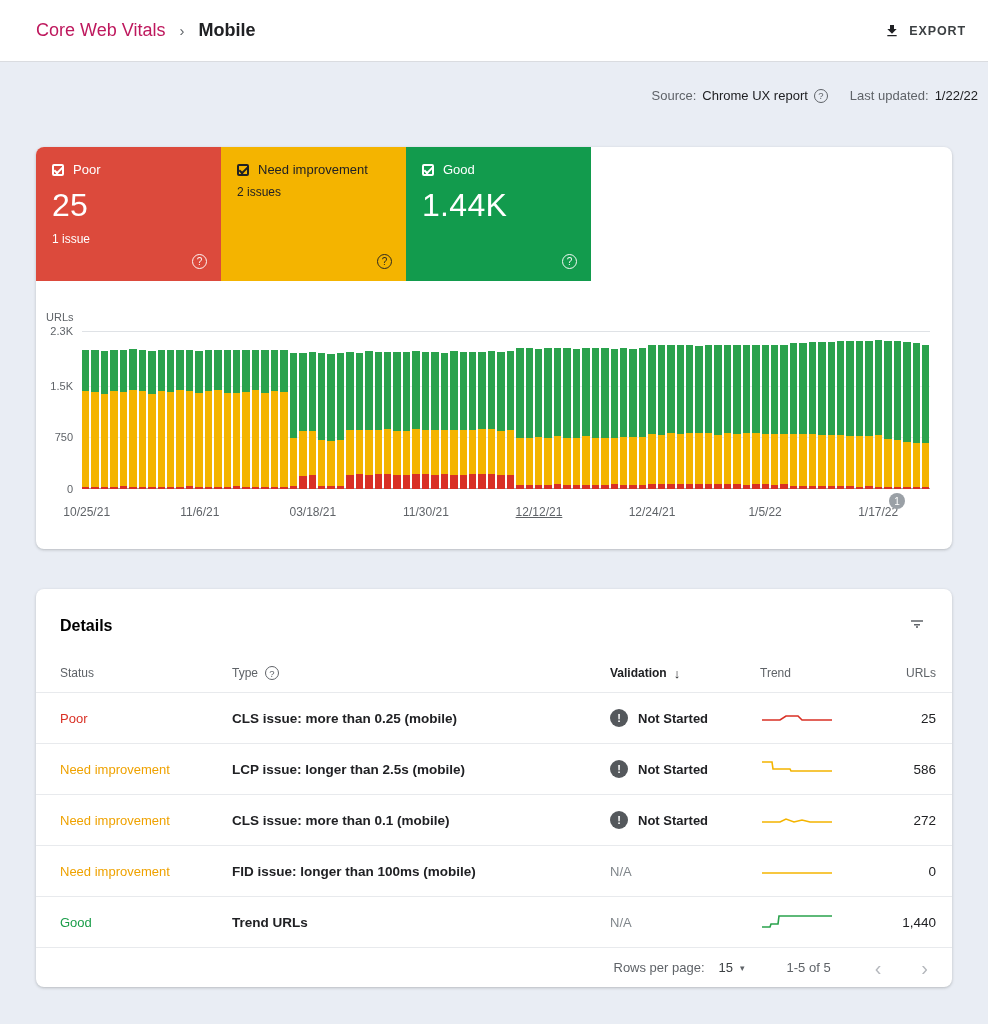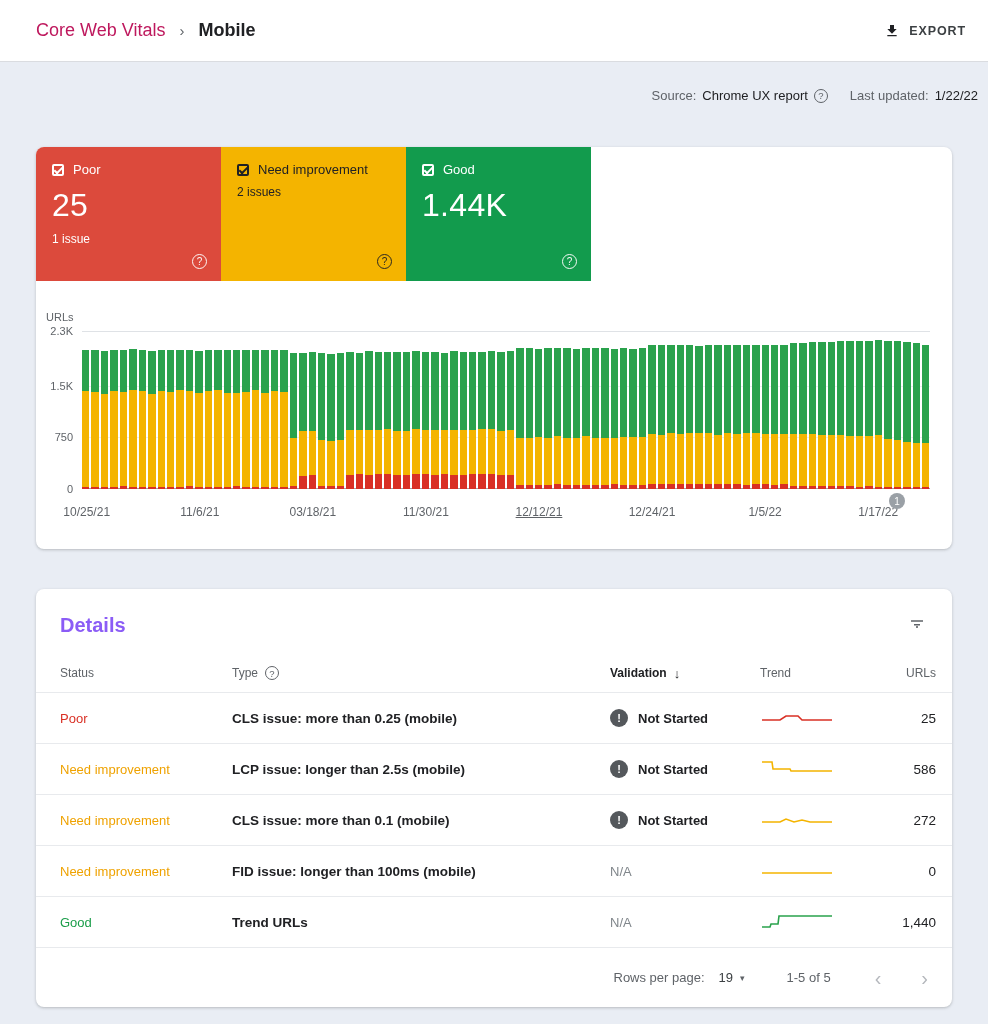--- a/index.html
+++ b/index.html
@@ -48,37 +48,37 @@
   .bars{position:absolute;left:0;right:0;top:0;bottom:0;display:flex;gap:2px}
   .bar-col{flex:1;display:flex;flex-direction:column;justify-content:flex-end}
   .seg{width:100%}
   .xticks{position:relative;height:40px;margin-left:46px;font-size:12px;color:#5f6368}
   .xtick{position:absolute;top:16px;transform:translateX(-50%);white-space:nowrap}
   .marker{position:absolute;top:4px;width:16px;height:16px;border-radius:50%;background:#9aa0a6;color:#fff;font-size:10px;display:flex;align-items:center;justify-content:center;transform:translateX(-50%);cursor:pointer}
 
   
   .details-card{margin-top:40px;margin-bottom:12px}
   .details-head{display:flex;justify-content:space-between;align-items:center;padding:24px 24px 16px}
-  .details-title{font-size:20px;color:#8b5cf6}
+  .details-title{font-size:16px;color:#000000}
   .filter-btn{background:none;border:none;cursor:pointer;padding:2px}
   .thead,.trow{display:grid;grid-template-columns:172px 378px 150px 124px 1fr;align-items:center;padding:0 16px 0 24px}
   .thead{height:38px;font-size:12px;color:#5f6368}
   .hcell{display:flex;align-items:center;gap:7px;cursor:pointer}
   .hcell.h-urls{justify-content:flex-end}
   .hcell.sorted-col{color:#202124;font-weight:bold}
   .sort-arrow{font-size:13px;font-weight:bold;color:#202124}
   .trow{height:51px;border-top:1px solid #e8eaed;font-size:13.5px;cursor:pointer}
   .cell.status{font-size:13px}
   .cell.type{font-weight:bold;color:#202124}
   .cell.validation{display:flex;align-items:center;gap:10px}
   .val-icon{width:18px;height:18px;border-radius:50%;background:#54585c;color:#fff;font-size:11px;font-weight:bold;display:flex;align-items:center;justify-content:center;flex:0 0 auto}
   .val-text{font-weight:bold;font-size:13px;color:#202124}
   .val-na{color:#80868b;font-size:13px}
   .cell.urls{text-align:right;color:#202124}
-  .tfooter{display:flex;align-items:center;justify-content:flex-end;height:60px;border-top:1px solid #e8eaed;font-size:13px;color:#5f6368;padding-right:24px}
+  .tfooter{display:flex;align-items:center;justify-content:flex-end;height:40px;border-top:1px solid #e8eaed;font-size:13px;color:#5f6368;padding-right:24px}
   .f-select{display:inline-flex;align-items:center;gap:7px;margin-left:14px;color:#3c4043;cursor:pointer}
   .f-caret{font-size:9px;color:#5f6368}
   .f-range{margin-left:42px}
   .f-nav{margin-left:44px;font-size:20px;color:#b4b7bc;cursor:default;line-height:1}
   .f-nav.next{margin-left:40px}
 </style>
 </head>
 <body>
 
 <header class="topbar">
@@ -705,20 +705,20 @@
         </div>
         <div class="cell trend"><svg width="74" height="20" viewBox="0 0 74 20">
             <polyline points="2,16 10,16 11,13 18,13 19,5 72,5" fill="none" stroke="#2aa24c" stroke-width="1.6"></polyline>
           </svg></div>
         <div class="cell urls">1,440</div>
       </div>
     </div>
   <div class="tfooter">
     <span class="f-label">Rows per page:</span>
     <span class="f-select">
-      <span>19</span>
+      <span>15</span>
       <span class="f-caret">▾</span>
     </span>
     <span class="f-range">1-5 of 5</span>
     <span class="f-nav prev">‹</span>
     <span class="f-nav next">›</span>
   </div>
 </section>
 
 </body></html>

